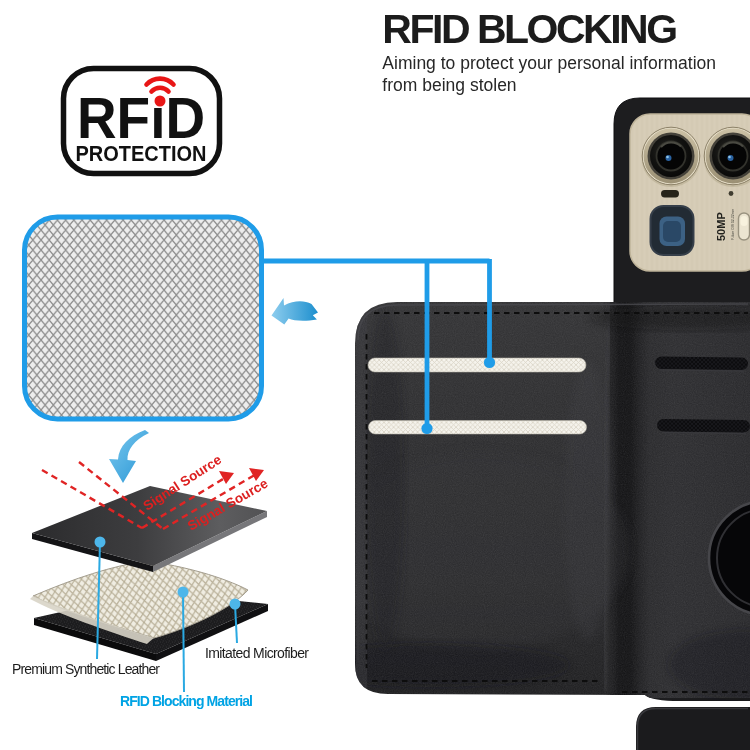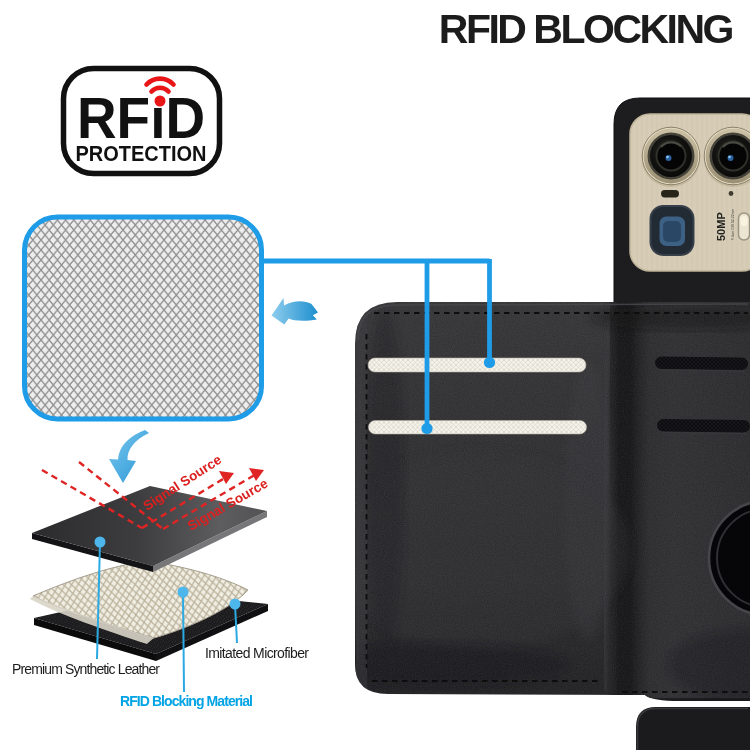--- a/index.html
+++ b/index.html
@@ -1,18 +1,18 @@
 <!DOCTYPE html>
 <html><head>
 <meta charset="utf-8">
 <style>
 html,body{margin:0;padding:0}
 body{width:750px;height:750px;background:#fff;font-family:"Liberation Sans",sans-serif;position:relative;overflow:hidden}
 #art{position:absolute;left:0;top:0}
-.title{position:absolute;top:12px;right:18px;color:#1c1c1c}
+.title{position:absolute;top:12px;right:34px;color:#1c1c1c}
 .title h1{margin:0;font-size:41px;font-weight:bold;letter-spacing:-2.5px;line-height:35px}
 .title p{margin:5px 0 0 0;font-size:17.5px;line-height:22px;color:#272727}
 </style>
 </head>
 <body>
 <svg id="art" width="750" height="750" viewBox="0 0 750 750">
 <defs>
   <pattern id="mesh1" width="8.2" height="10" patternUnits="userSpaceOnUse">
     <rect width="8.2" height="10" fill="#ededed"></rect>
     <path d="M0,0 L8.2,10 M8.2,0 L0,10 M-0.5,9.5 L0.5,10.5 M7.7,-0.5 L8.7,0.5" stroke="#8d8d8d" stroke-width="1.3" fill="none"></path>
@@ -262,13 +262,14 @@
   <text x="141" y="138" text-anchor="middle" font-size="57" font-weight="bold" fill="#111" textLength="128" lengthAdjust="spacingAndGlyphs">RFıD</text>
   <text x="141" y="161" text-anchor="middle" font-size="21.5" font-weight="bold" fill="#111" textLength="131" lengthAdjust="spacingAndGlyphs">PROTECTION</text>
   <circle cx="160" cy="101" r="5.5" fill="#e81616"></circle>
   <path d="M151.5,91.5 A11.5,11.5 0 0,1 168.5,91.5" stroke="#e81616" stroke-width="4.6" fill="none" stroke-linecap="round"></path>
   <path d="M146.5,84.5 A18.5,18.5 0 0,1 173.5,84.5" stroke="#e81616" stroke-width="4.6" fill="none" stroke-linecap="round"></path>
 </g>
 </svg>
 
 <div class="title">
   <h1>RFID BLOCKING</h1>
+  <p>Aiming to protect your personal information<br>from being stolen</p>
 </div>
 
 </body></html>

